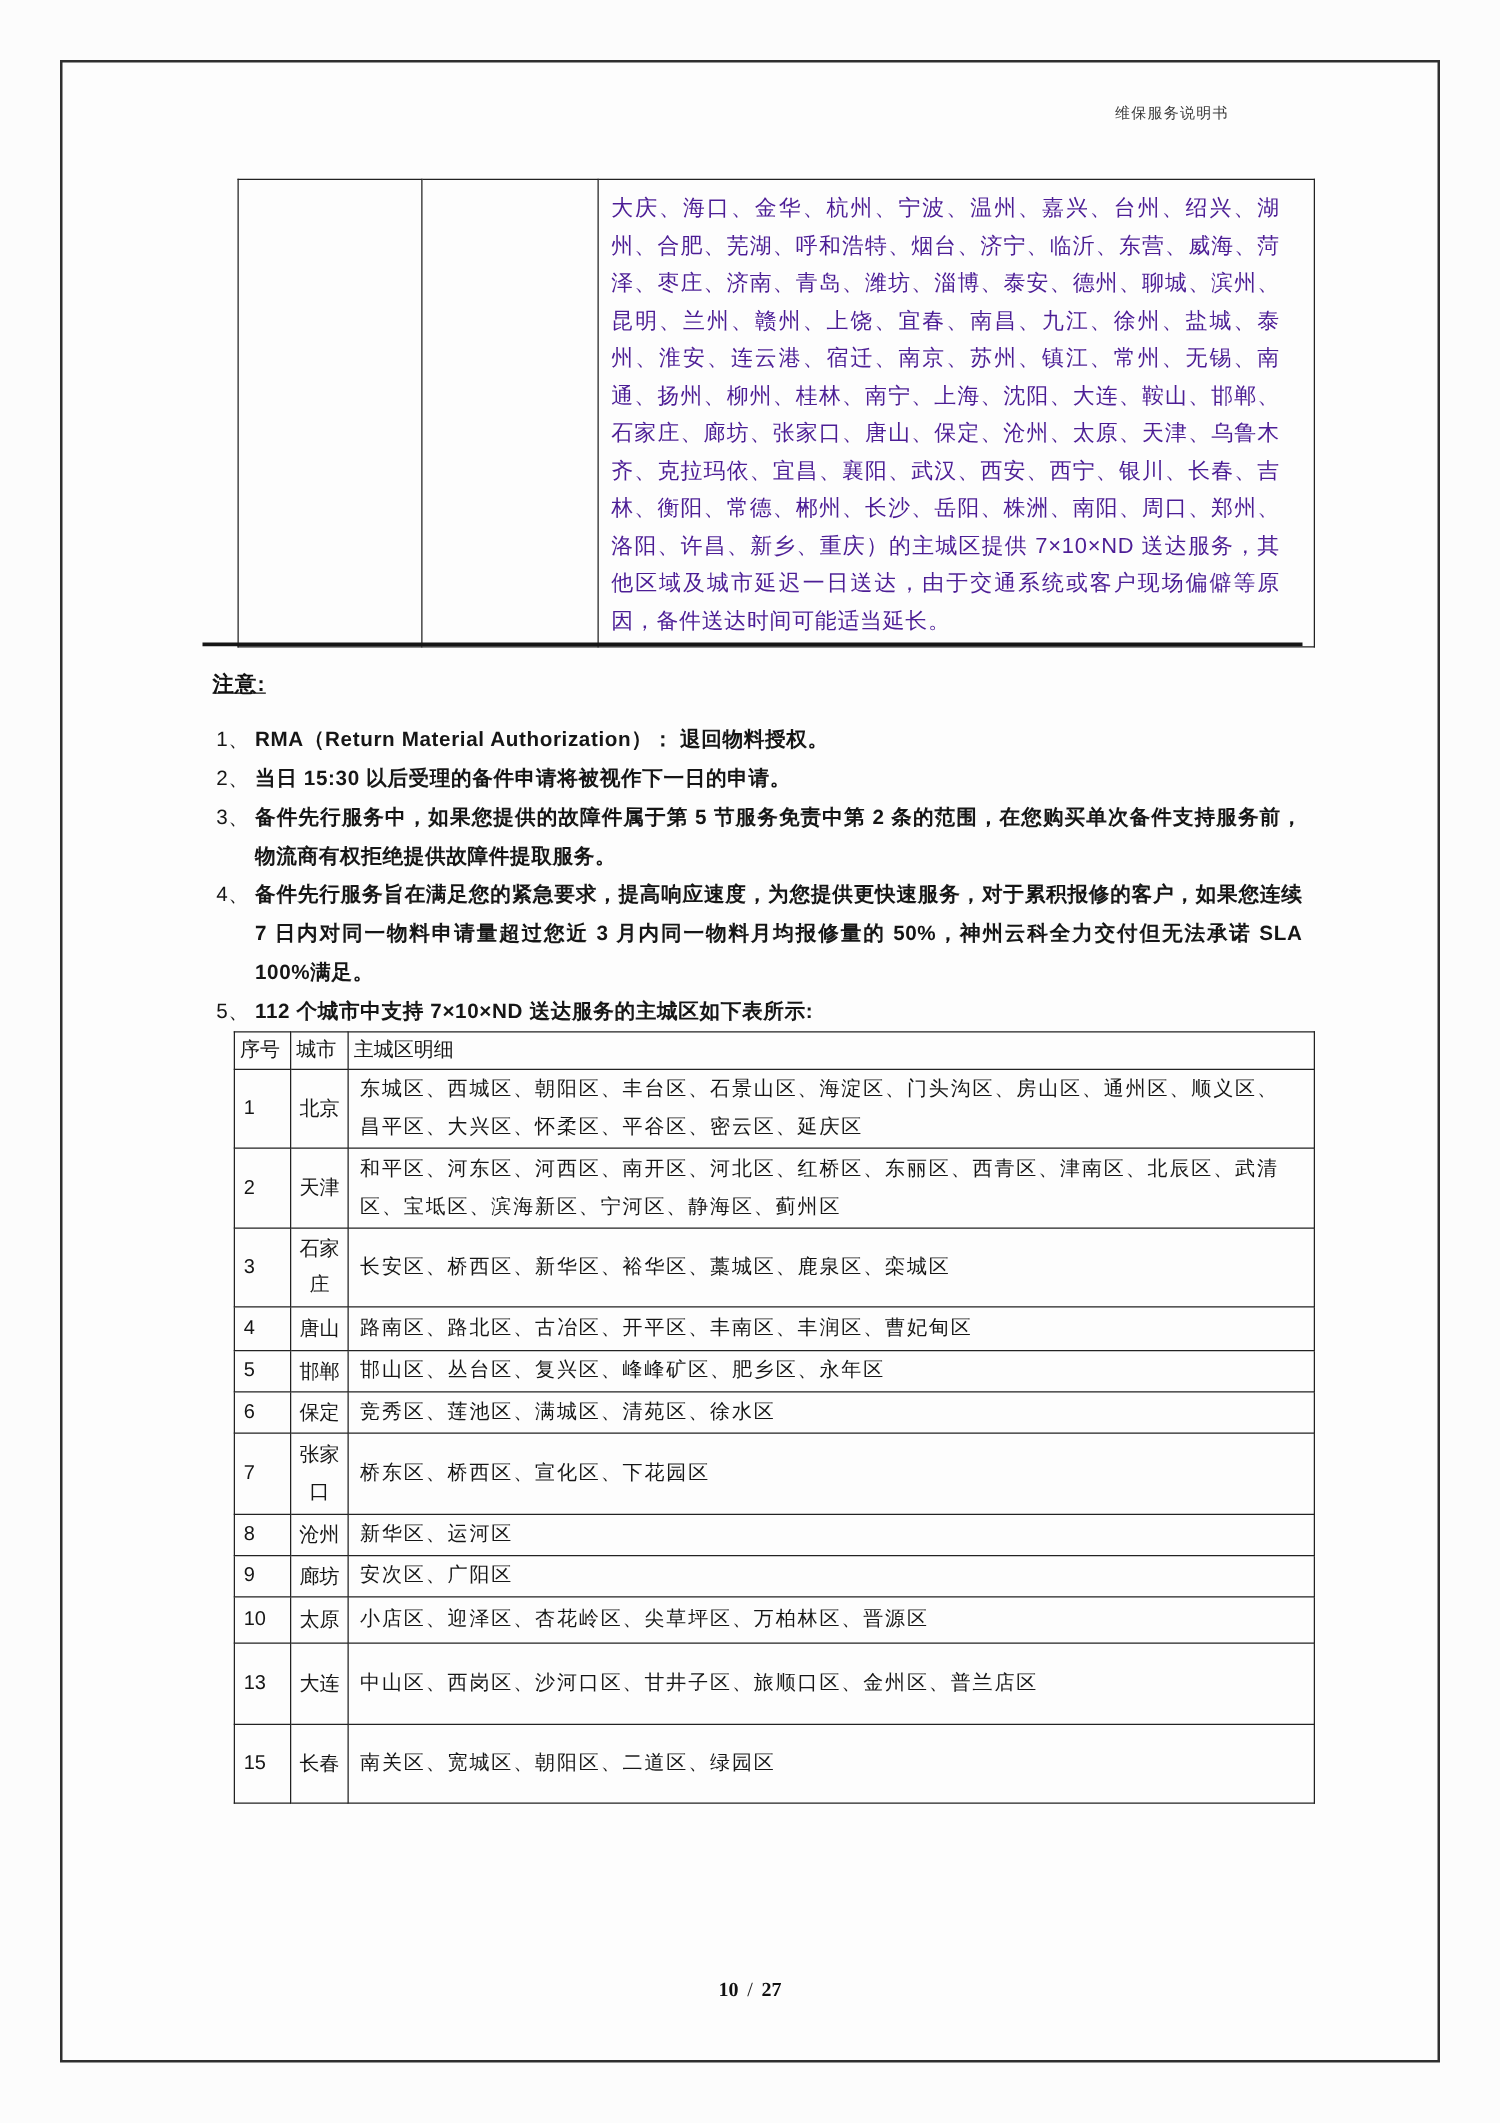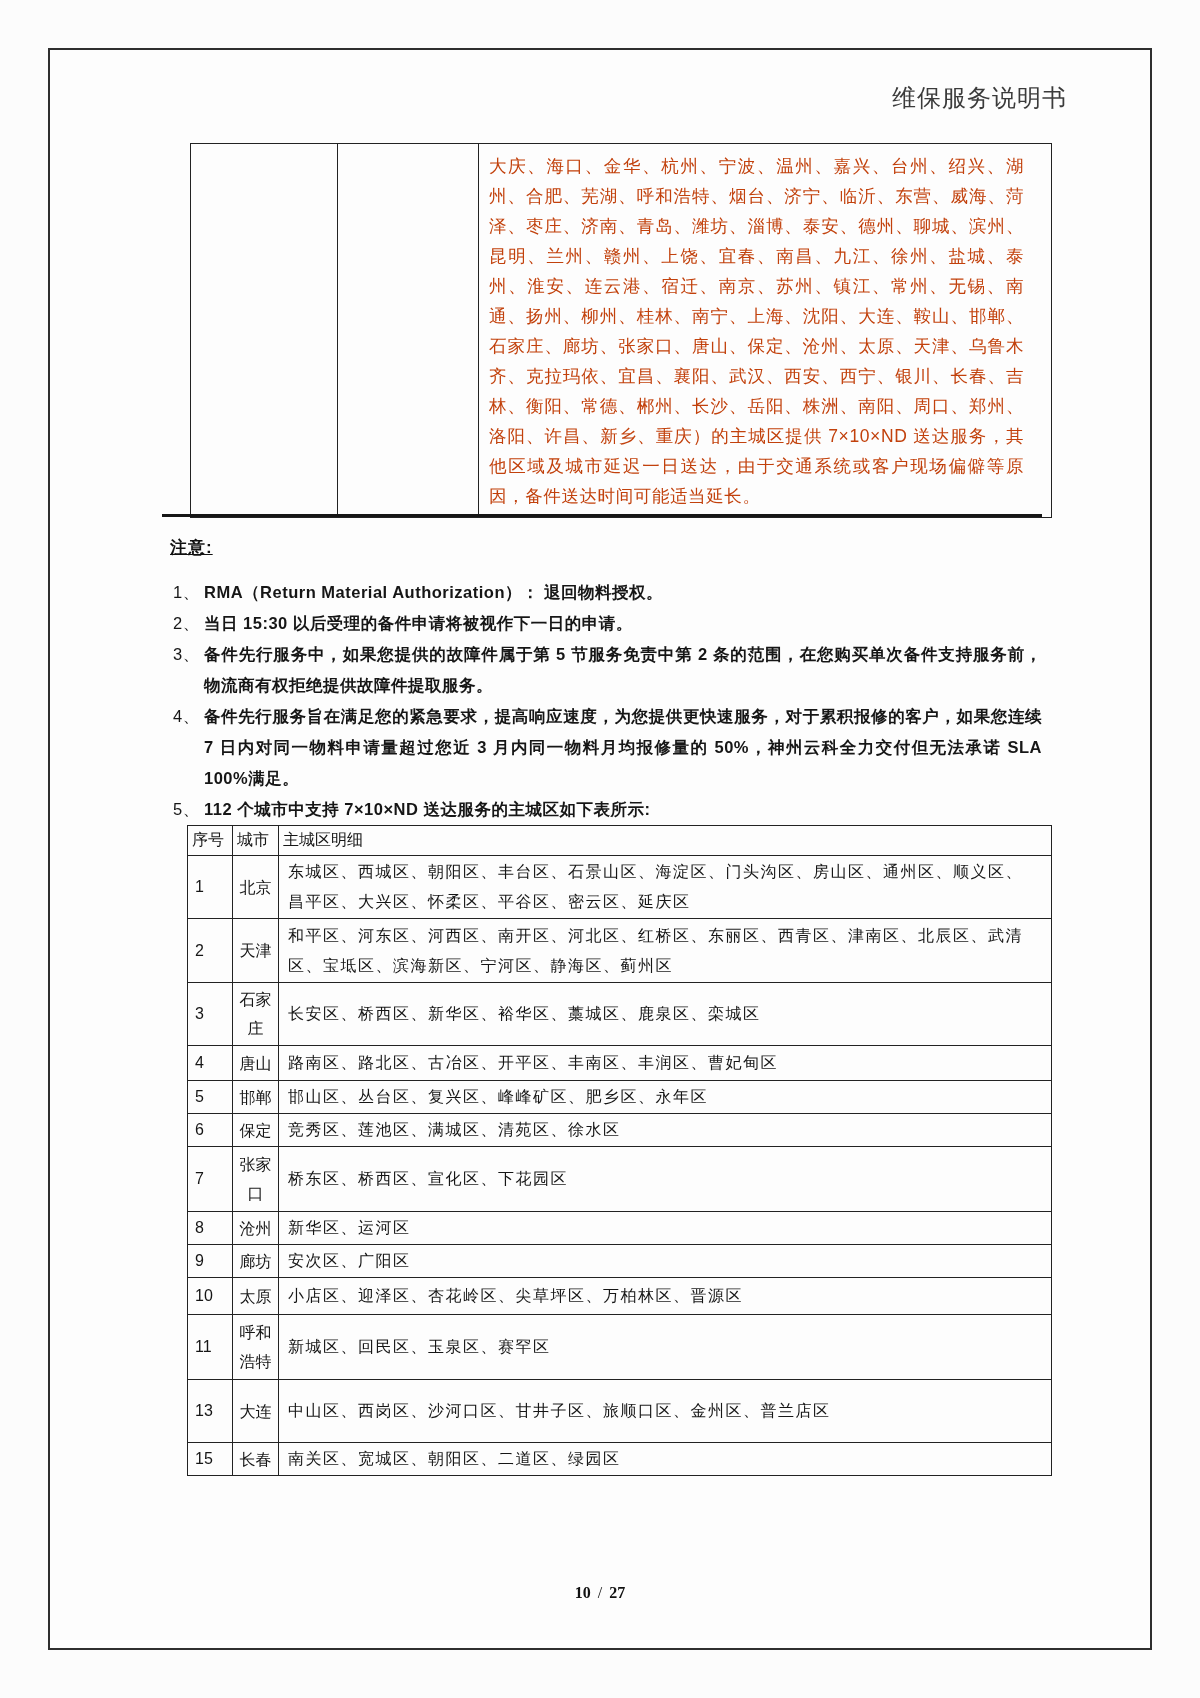--- a/index.html
+++ b/index.html
@@ -16,21 +16,21 @@
     left: 48px; top: 48px;
     width: 1104px; height: 1602px;
     border: 2px solid #2f2f2f;
     box-sizing: border-box;
     background: #fdfdfd;
   }
   .doc-header-title {
     position: absolute;
     top: 82px; left: 892px; width: 150px;
     font-family: "Liberation Serif", serif;
-    font-size: 24px;
+    font-size: 12px;
     letter-spacing: 1px;
     color: #3b3b3b;
     white-space: nowrap;
   }
   
   .top-table {
     position: absolute;
     left: 190px; top: 143px;
     width: 862px; height: 344px;
     border-collapse: collapse;
@@ -42,21 +42,21 @@
     box-sizing: border-box;
   }
   .top-table .c1 { width: 147px; }
   .top-table .c2 { width: 141px; }
   .top-table .c3 {
     padding: 7px 27px 6px 10px;
     font-size: 17.5px;
     line-height: 30px;
     letter-spacing: 0.6px;
     text-align: justify;
-    color: #c2410c;
+    color: #4c1d95;
   }
   
   .section-rule {
     position: absolute;
     left: 162px; top: 514px;
     width: 880px; height: 3px;
     background: #161616;
   }
   
   .notice-heading {
@@ -237,25 +237,20 @@
     <td class="seq">9</td>
     <td class="city">廊坊</td>
     <td class="districts">安次区、广阳区</td>
   </tr>
   <tr>
     <td class="seq">10</td>
     <td class="city">太原</td>
     <td class="districts">小店区、迎泽区、杏花岭区、尖草坪区、万柏林区、晋源区</td>
   </tr>
   <tr>
-    <td class="seq">11</td>
-    <td class="city">呼和浩特</td>
-    <td class="districts">新城区、回民区、玉泉区、赛罕区</td>
-  </tr>
-  <tr>
     <td class="seq">13</td>
     <td class="city">大连</td>
     <td class="districts">中山区、西岗区、沙河口区、甘井子区、旅顺口区、金州区、普兰店区</td>
   </tr>
   <tr>
     <td class="seq">15</td>
     <td class="city">长春</td>
     <td class="districts">南关区、宽城区、朝阳区、二道区、绿园区</td>
   </tr>
 </tbody>

